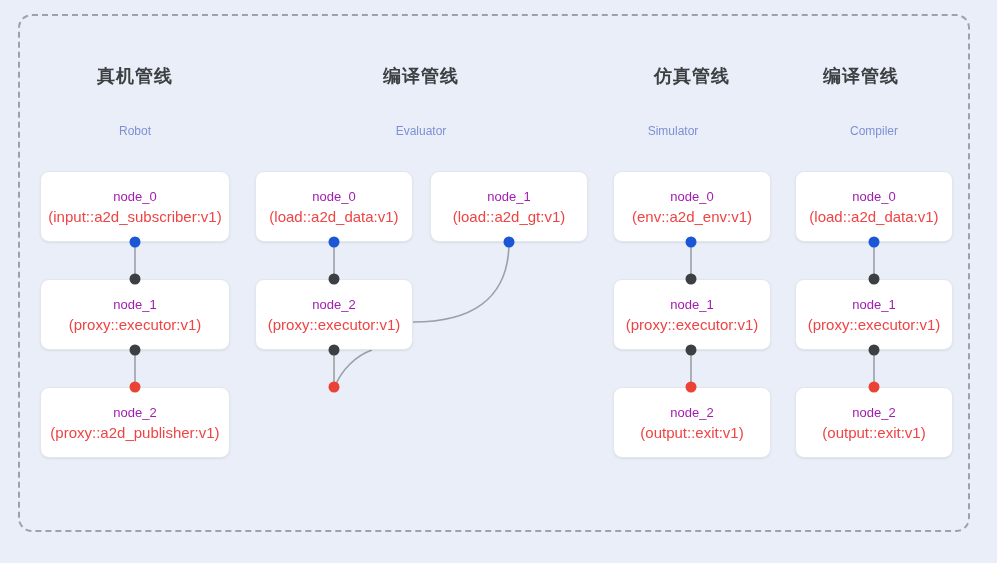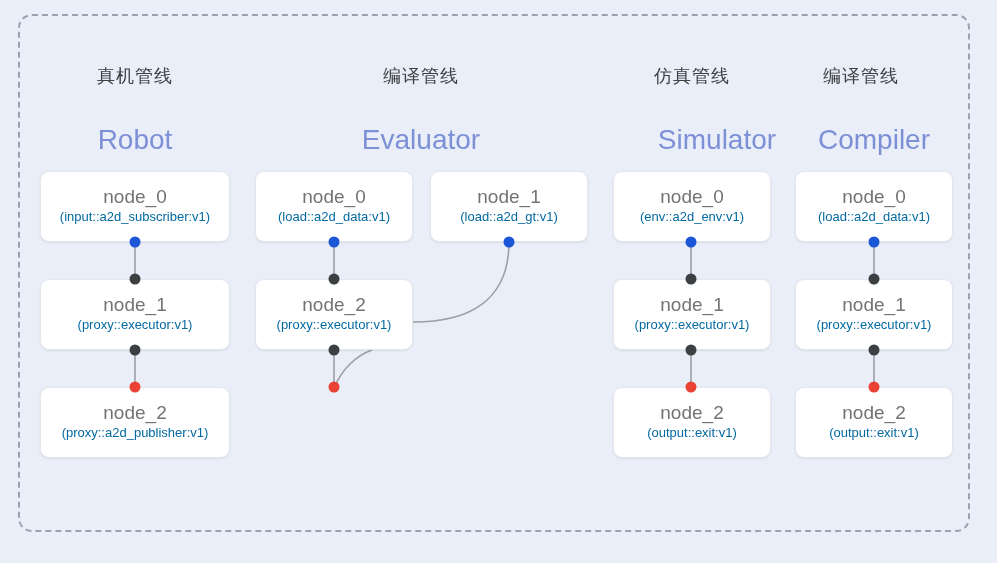--- a/index.html
+++ b/index.html
@@ -39,56 +39,56 @@
     left: 0; top: 0;
     width: 997px;
     height: 563px;
     pointer-events: none;
   }
 
   .col-title {
     position: absolute;
     text-align: center;
     font-size: 18px;
-    font-weight: normal;
+    font-weight: bold;
     color: #3c4043;
     letter-spacing: 1px;
     white-space: nowrap;
   }
   .col-sub {
     position: absolute;
     text-align: center;
-    font-size: 28px;
+    font-size: 12px;
     font-weight: normal;
     color: #7d90d6;
     white-space: nowrap;
   }
 
   .node {
     position: absolute;
     background: #ffffff;
     border: 1px solid #e3e6ed;
     border-radius: 9px;
     box-shadow: 0 1px 2px rgba(60,64,67,0.10);
     box-sizing: border-box;
     display: flex;
     flex-direction: column;
     align-items: center;
     justify-content: center;
     color: #3c4043;
   }
   .node .nm {
-    font-size: 19px;
-    line-height: 20px;
-    color: #737373;
-  }
-  .node .ty {
     font-size: 13px;
     line-height: 20px;
-    color: #0369a1;
+    color: #a21caf;
+  }
+  .node .ty {
+    font-size: 15px;
+    line-height: 20px;
+    color: #ef4444;
     white-space: nowrap;
   }
 
   .port {
     position: absolute;
     width: 11px;
     height: 11px;
     border-radius: 50%;
     transform: translate(-50%, -50%);
   }
@@ -162,21 +162,21 @@
   <div class="node" style="left:255px; top:279px; width:158px; height:71px;">
     <span class="nm">node_2</span>
     <span class="ty">(proxy::executor:v1)</span>
   </div>
   <div class="port black" style="left:334px; top:279px;"></div>
   <div class="port black" style="left:334px; top:350px;"></div>
 
   <div class="port red" style="left:334px; top:387px;"></div>
 
   <div class="col-title" style="left:613px; top:64px; width:158px;">仿真管线</div>
-  <div class="col-sub" style="left:638px; top:124px; width:158px;">Simulator</div>
+  <div class="col-sub" style="left:594px; top:124px; width:158px;">Simulator</div>
 
   <div class="node" style="left:613px; top:171px; width:158px; height:71px;">
     <span class="nm">node_0</span>
     <span class="ty">(env::a2d_env:v1)</span>
   </div>
   <div class="port blue" style="left:691px; top:242px;"></div>
 
   <div class="node" style="left:613px; top:279px; width:158px; height:71px;">
     <span class="nm">node_1</span>
     <span class="ty">(proxy::executor:v1)</span>

